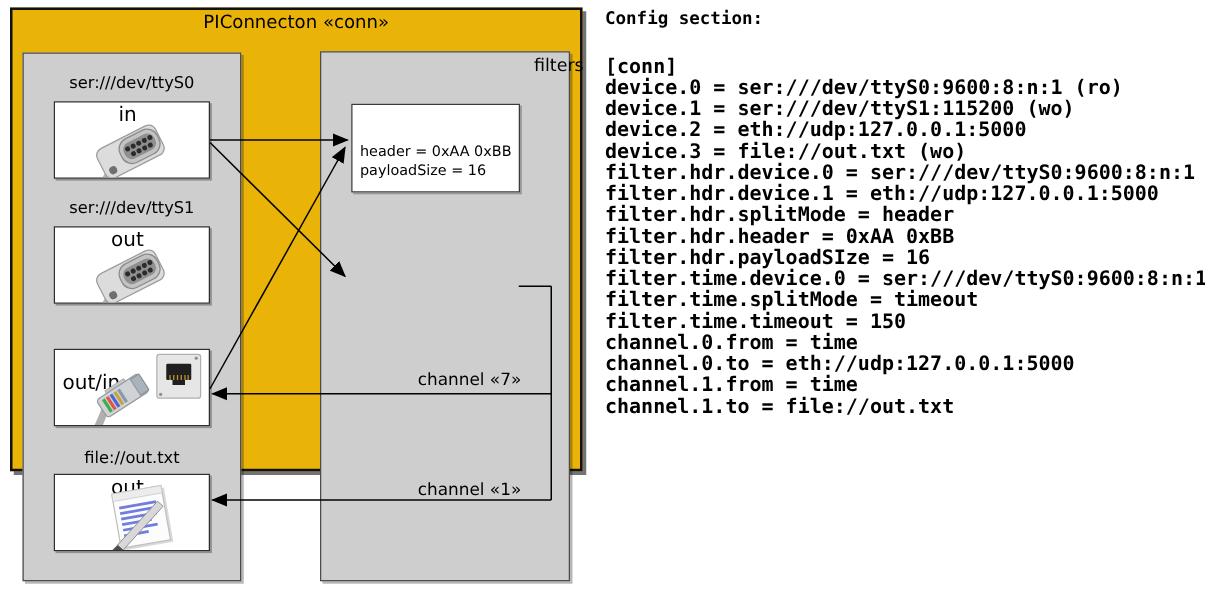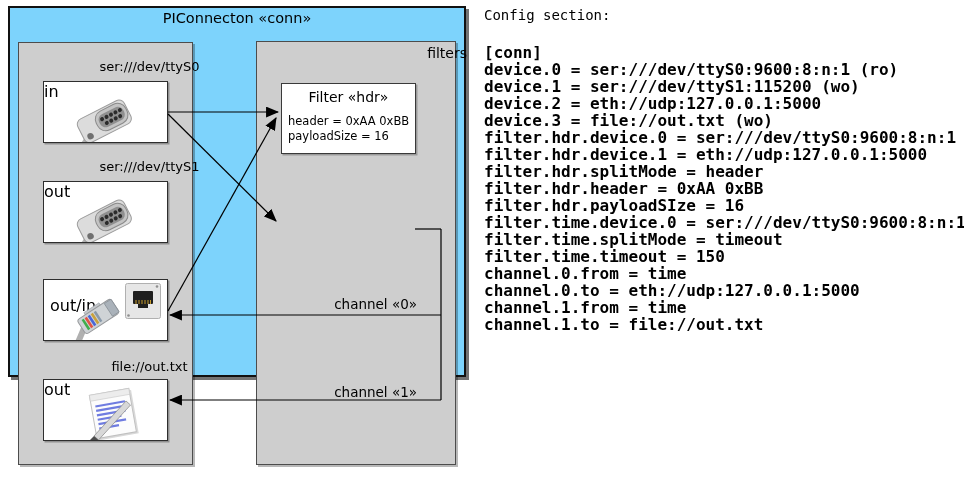--- a/index.html
+++ b/index.html
@@ -3,58 +3,58 @@
 <meta charset="utf-8">
 <style>
   html,body{margin:0;padding:0;}
   body{
     width:964px;height:484px;background:#ffffff;overflow:hidden;position:relative;
     font-family:"DejaVu Sans","Liberation Sans",sans-serif;color:#000;
   }
   
   .diagram{
     position:absolute;left:8px;top:6px;width:458px;height:371px;
-    background:#7dd3fc;border:2.5px solid #111;box-sizing:border-box;
+    background:#eab308;border:2.5px solid #111;box-sizing:border-box;
     box-shadow:3px 3px 0 rgba(0,0,0,0.55);
   }
   .diagram-title{
     position:absolute;left:0;top:2px;width:100%;text-align:center;
     font-size:14.5px;color:#000;
   }
   .panel{
     position:absolute;background:#cecece;border:1.5px solid #4c4c4c;
     box-sizing:border-box;box-shadow:2px 2px 0 rgba(0,0,0,0.28);
   }
   .devices-panel{left:8px;top:34px;width:175px;height:423px;}
   .filters-panel{left:246px;top:33px;width:200px;height:424px;}
   .panel-title{position:absolute;left:12px;top:3px;width:100%;text-align:right;font-size:14px;}
-  .dev-label{position:absolute;left:0;width:100%;text-align:center;font-size:13px;white-space:nowrap;padding-left:44px;}
+  .dev-label{position:absolute;left:0;width:100%;text-align:center;font-size:13px;white-space:nowrap;}
   .dev-box{
     position:absolute;left:24px;width:125px;height:62px;background:#fff;
     border:1.5px solid #2e2e2e;box-sizing:border-box;
     box-shadow:1.5px 1.5px 0 rgba(0,0,0,0.3);overflow:hidden;
   }
-  .dir{position:absolute;left:0;top:0;width:100%;font-size:16px;line-height:20px;padding-right:7px;box-sizing:border-box;}
+  .dir{position:absolute;left:0;top:0;width:100%;text-align:center;font-size:16px;line-height:20px;padding-right:7px;box-sizing:border-box;}
   .dir-left{text-align:left;padding:16px 0 0 6px;}
   .icon{position:absolute;}
   .filter-box{
     position:absolute;left:24px;width:135px;background:#fff;border:1.2px solid #3a3a3a;
     box-sizing:border-box;box-shadow:1.5px 1.5px 0 rgba(0,0,0,0.25);
   }
   .filter-title{position:absolute;left:0;top:5px;width:100%;text-align:center;font-size:14px;}
   .filter-prop{position:absolute;left:6px;font-size:11.5px;white-space:nowrap;}
   .channel-label{position:absolute;left:250px;width:157px;text-align:right;font-size:13.5px;white-space:nowrap;}
   .wires{position:absolute;left:0;top:0;pointer-events:none;}
   .wires line{stroke:#000;stroke-width:1.2;}
   
   .config{position:absolute;left:484px;top:0;width:478px;}
   .config-title{
     position:absolute;left:0;top:7px;
     font-family:"DejaVu Sans Mono","Liberation Mono",monospace;
-    font-weight:normal;font-size:14px;white-space:pre;
+    font-weight:bold;font-size:14px;white-space:pre;
   }
   .config-lines{position:absolute;left:0;top:44px;}
   .cfg{
     font-family:"DejaVu Sans Mono","Liberation Mono",monospace;
     font-weight:bold;font-size:16px;line-height:17px;height:17px;white-space:pre;
   }
 </style>
 </head>
 <body>
 
@@ -147,28 +147,27 @@
         <polygon points="14,50 46,15 50.5,19 18.5,54" fill="#d8d8d8" stroke="#8f8f8f" stroke-width="0.8"></polygon>
         <polygon points="9.5,54.5 14,50 18.5,54 12.5,56" fill="#4d4d4d"></polygon>
       </svg>
     </div>
   </div>
 
   <div class="panel filters-panel">
     <div class="panel-title">filters</div>
 
     <div class="filter-box" style="top:41px;height:71px">
-      <div class="filter-title">Filter «hdr»</div>
       <div class="filter-prop" style="top:30px">header = 0xAA 0xBB</div>
       <div class="filter-prop" style="top:45px">payloadSize = 16</div>
     </div>
 
   </div>
 
-  <div class="channel-label" style="top:288px">channel «0»</div>
+  <div class="channel-label" style="top:288px">channel «7»</div>
   <div class="channel-label" style="top:376px">channel «1»</div>
 
   <svg class="wires" width="454" height="465" viewBox="0 0 454 465">
     <defs>
       <marker id="arr" viewBox="0 0 12 10" refX="11" refY="5" markerWidth="13" markerHeight="11" orient="auto" markerUnits="userSpaceOnUse">
         <path d="M0,0 L12,5 L0,10 z" fill="#000"></path>
       </marker>
     </defs>
     <line x1="158" y1="104" x2="268" y2="104" marker-end="url(#arr)"></line>
     <line x1="158" y1="106" x2="266" y2="213" marker-end="url(#arr)"></line>

